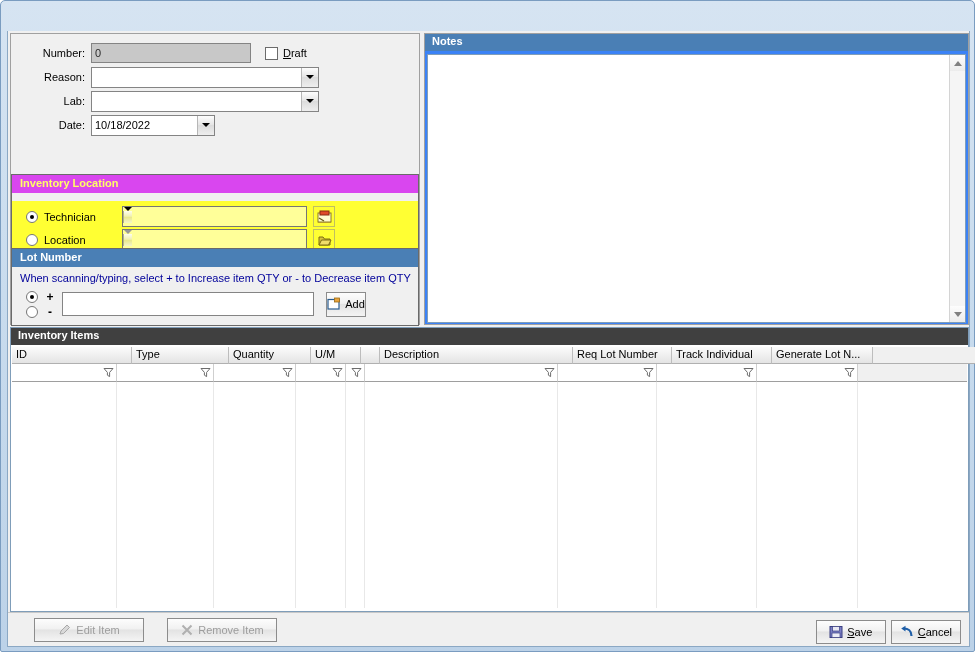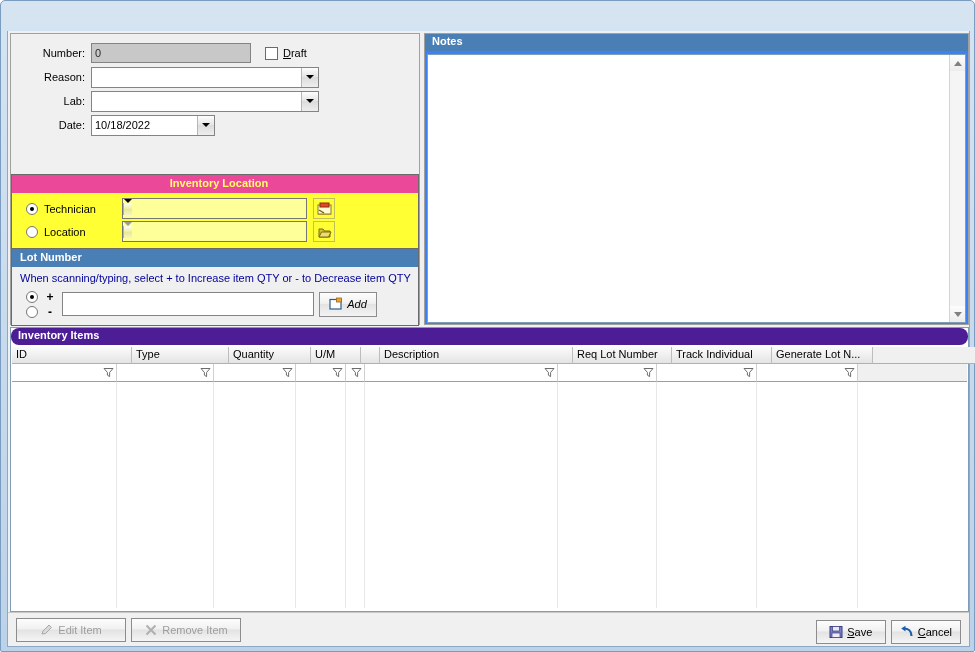--- a/index.html
+++ b/index.html
@@ -137,25 +137,25 @@
 
   
   .group { position: absolute; left: 0; width: 408px; }
   .grp-header {
     height: 18px;
     font-size: 11px;
     font-weight: bold;
     color: #ffffff;
     padding: 2px 0 0 8px;
   }
-  .grp-header.green { background: #ec4899; color: #ffff66; text-align: center; }
+  .grp-header.green { background: #d946ef; color: #ffff66; }
   .grp-header.blue  { background: #4a7fb5; color: #ffffff; }
 
   .loc-group { top: 140px; border: 1px solid #6a6a6a; }
-  .loc-body { background: #ffff33; padding: 4px 0 5px 0; }
+  .loc-body { background: #ffff33; padding: 4px 0 5px 0; margin-top: 8px; }
   .loc-row { display: flex; align-items: center; height: 23px; }
   .radio {
     width: 12px; height: 12px;
     border-radius: 50%;
     border: 1px solid #767676;
     background: #fff;
     margin: 0 6px 0 14px;
     position: relative;
     flex: 0 0 auto;
   }
@@ -206,22 +206,22 @@
   }
   .btn {
     border: 1px solid #8c8c8c;
     background: linear-gradient(to bottom, #fdfdfd 0%, #f1f1f1 45%, #e3e3e3 50%, #f4f4f4 100%);
     display: flex; align-items: center; justify-content: center;
     font-size: 11px;
     gap: 4px;
     cursor: default;
     color: #000;
   }
-  .btn.disabled { color: #9d9d9d; }
-  .add-btn { width: 58px; height: 25px; margin-left: 5px; flex: 0 0 auto; font-style: italic; }
+  .btn.disabled { color: #9d9d9d; margin-left: 18px; }
+  .add-btn { width: 40px; height: 25px; margin-left: 12px; flex: 0 0 auto; }
 
   
   .notes-panel {
     position: absolute;
     left: 416px; top: 2px;
     width: 545px; height: 292px;
     border: 1px solid #a0a0a0;
     background: #3b82f6;
   }
   .notes-header {
@@ -260,26 +260,25 @@
   
   .items-panel {
     position: absolute;
     left: 2px; top: 296px;
     width: 959px; height: 285px;
     border: 1px solid #7f9db9;
     background: #fff;
   }
   .items-header {
     height: 17px;
-    background: #4c1d95;
+    background: #404040;
     color: #fff;
     font-size: 11px;
     font-weight: bold;
     padding: 1px 0 0 7px;
-    border-radius: 8px;
   }
   .grid { position: absolute; left: 1px; top: 19px; width: 955px; height: 263px; background: #fff; }
   .grid-head { display: flex; height: 17px; }
   .gh {
     background: linear-gradient(to bottom, #fbfbfb 0%, #f0f0f0 50%, #e4e4e4 100%);
     border-right: 1px solid #bdbdbd;
     border-bottom: 1px solid #b0b0b0;
     font-size: 11px;
     padding: 1px 0 0 4px;
     overflow: hidden;

